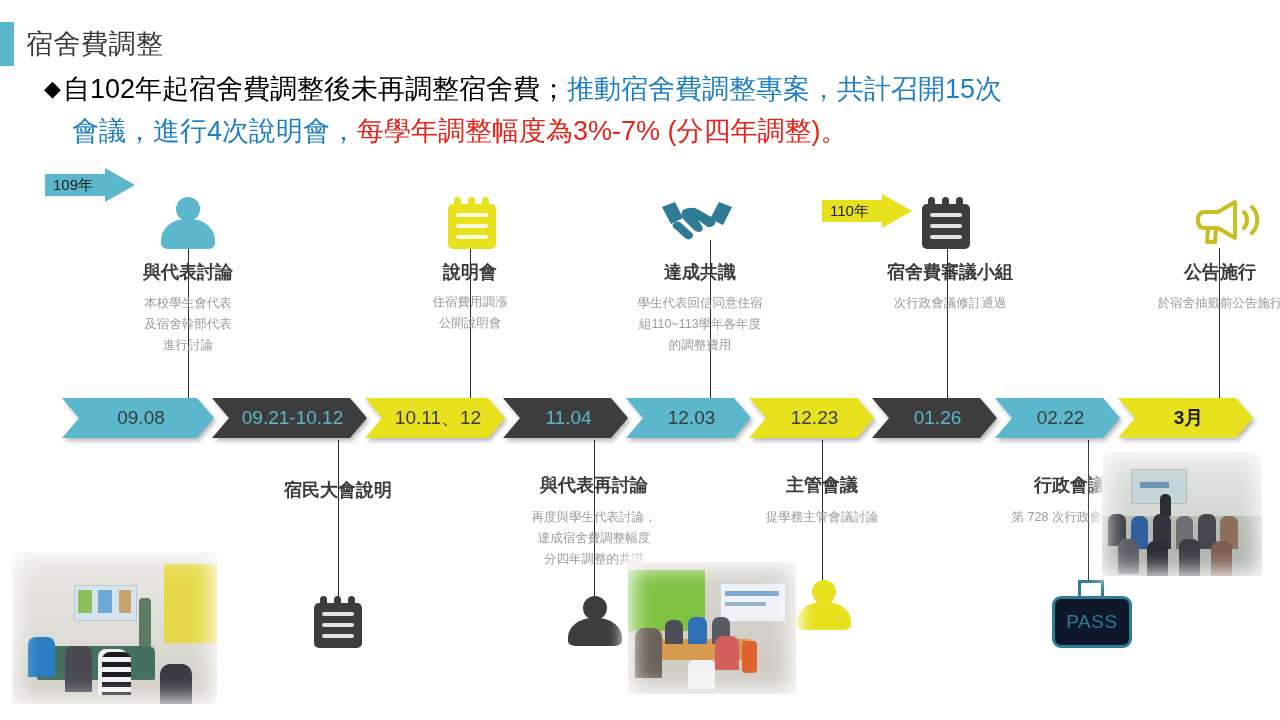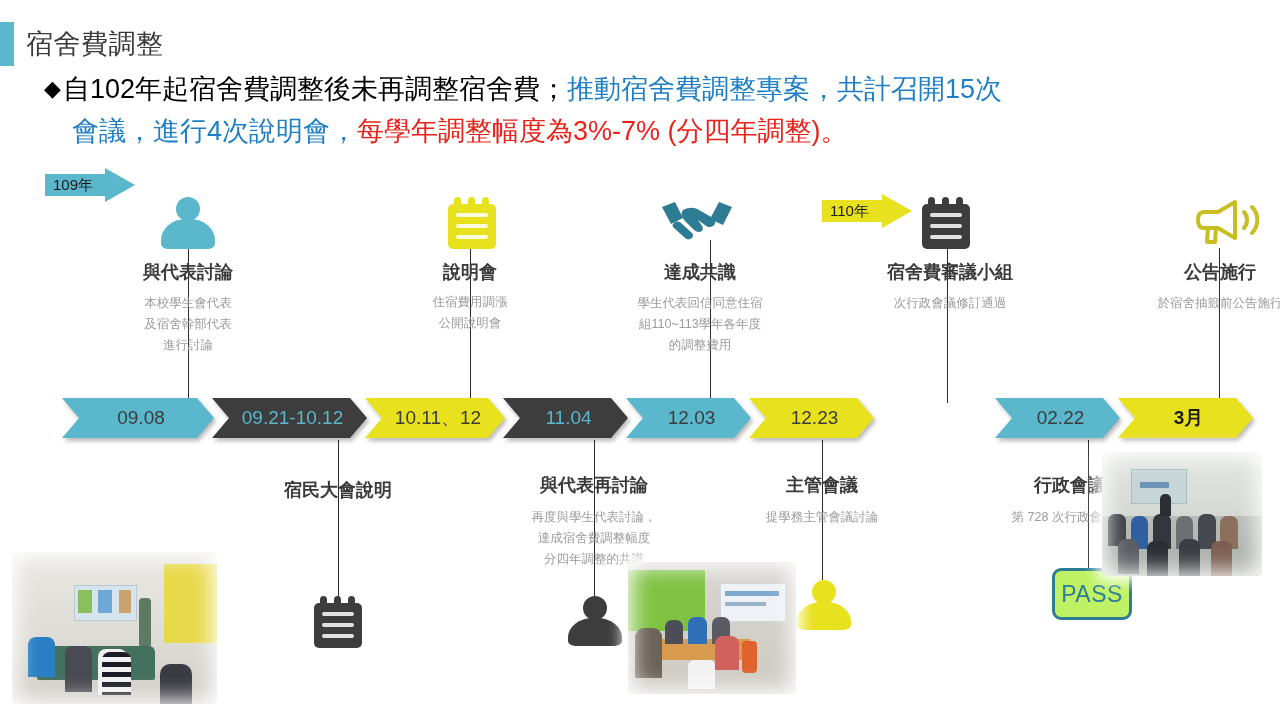--- a/index.html
+++ b/index.html
@@ -92,24 +92,24 @@
   .photo .wall{position:absolute;inset:0;}
   .photo .screen{position:absolute;border:1px solid rgba(0,0,0,.12);}
   .photo .seat{position:absolute;border-radius:6px 6px 2px 2px;}
   .photo .fade{
     position:absolute;inset:-10px;pointer-events:none;
     box-shadow:inset 0 0 22px 14px #fff;border-radius:14px;
   }
 
   
   #pass-badge{
-    position:absolute;left:1052px;top:568px;width:74px;height:46px;
+    position:absolute;left:1052px;top:596px;width:74px;height:46px;
     border:3px solid #2E7C93;border-radius:9px;
-    color:#2E7C93;font-size:23px;text-align:center;line-height:46px;
-    background:#bef264;letter-spacing:.5px;
+    color:#2E7C93;font-size:19px;text-align:center;line-height:46px;
+    background:#0f172a;letter-spacing:.5px;
   }
   #pass-clip{
     position:absolute;left:1078px;top:580px;width:20px;height:20px;
     border:3px solid #2E7C93;border-bottom:none;background:#fff;
   }
 </style>
 </head>
 <body>
 
 <div id="title-accent"></div>
@@ -234,20 +234,24 @@
     <div class="shape" style="background:#3D3D3D;"></div>
     <span class="lbl" style="color:#5BB7CC;">11.04</span>
   </div>
   <div class="chev" style="left:626px;width:125px;">
     <div class="shape" style="background:#5BB7CC;"></div>
     <span class="lbl" style="color:#3b3b3b;">12.03</span>
   </div>
   <div class="chev" style="left:749px;width:125px;">
     <div class="shape" style="background:#E8E11E;"></div>
     <span class="lbl" style="color:#3b3b3b;">12.23</span>
+  </div>
+  <div class="chev" style="left:872px;width:125px;">
+    <div class="shape" style="background:#3D3D3D;"></div>
+    <span class="lbl" style="color:#5BB7CC;">01.26</span>
   </div>
   <div class="chev" style="left:995px;width:125px;">
     <div class="shape" style="background:#5BB7CC;"></div>
     <span class="lbl" style="color:#3b3b3b;">02.22</span>
   </div>
   <div class="chev" style="left:1118px;width:135px;">
     <div class="shape" style="background:#E8E11E;"></div>
     <span class="lbl" style="color:#1a1a1a;font-weight:bold;">3月</span>
   </div>
 </div>

